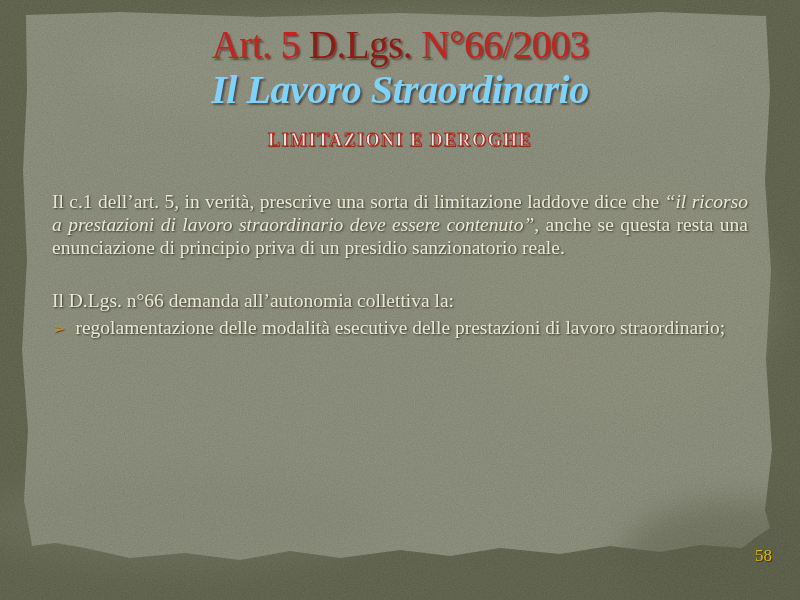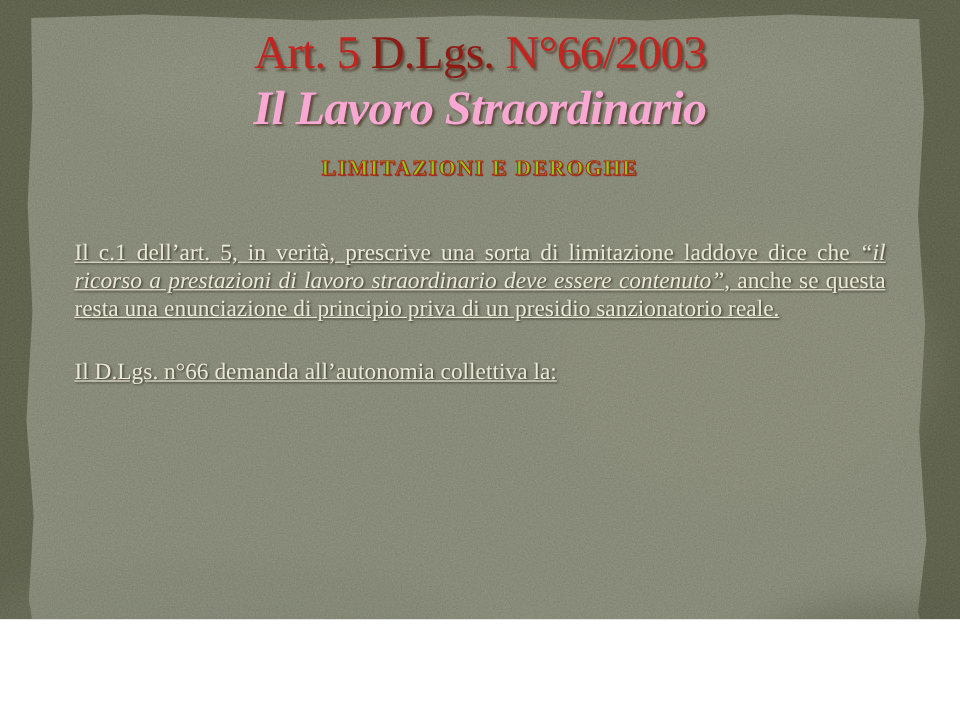--- a/index.html
+++ b/index.html
@@ -1,47 +1,47 @@
 <!DOCTYPE html>
 <html><head>
 <meta charset="utf-8">
 <style>
   html,body{margin:0;padding:0;}
   .stage{
-    position:relative;width:800px;height:516px;overflow:hidden;
+    position:relative;width:800px;height:600px;overflow:hidden;
     font-family:"Liberation Serif", serif;
     background:#585c44;
   }
   .bg-svg{position:absolute;left:0;top:0;width:800px;height:600px;}
 
   .title-block{position:absolute;left:0;top:22px;width:800px;text-align:center;}
   .title-line1{
     font-size:39px;line-height:46px;letter-spacing:-0.5px;
     color:#c32420;text-shadow:2px 2px 2px rgba(52,18,8,0.55);
     font-weight:normal;
   }
   .title-line1 .hl{color:#8e1c15;}
   .title-line2{
     font-size:40px;line-height:44px;font-style:italic;font-weight:bold;
-    color:#f9a8d4;text-shadow:2px 2px 2px rgba(52,18,8,0.55);
+    color:#7dd3fc;text-shadow:2px 2px 2px rgba(52,18,8,0.55);
     letter-spacing:-0.5px;
   }
   .subtitle{
     position:absolute;left:0;top:130px;width:800px;text-align:center;
     font-size:18px;font-weight:bold;letter-spacing:1.5px;
-    color:#84cc16;
+    color:#e5e5e5;
     -webkit-text-stroke:0.8px #b22418;
     text-shadow:1px 1px 1px rgba(122,26,16,0.85);
   }
   .content{
     position:absolute;left:48px;top:186px;width:704px;
     color:#ebe8d6;font-size:19.5px;line-height:23px;
     text-shadow:1px 1px 2px rgba(32,32,22,0.8);
   }
-  .content p{margin:14px;padding:0;text-align:justify;text-decoration:underline;}
+  .content p{margin:4px;padding:0;text-align:justify;}
   .p-intro{margin-top:30px !important;text-align:right;}
   .bullet{margin-top:4px !important;}
   .bullet + .bullet{margin-top:2px !important;}
   .bullet .arrow{
     font-family:"DejaVu Sans", sans-serif;
     color:#c9912c;font-size:16px;
     text-shadow:1px 1px 1px rgba(60,40,10,0.7);
     padding-right:10px;
   }
   .p-last{margin-top:27px !important;}
@@ -95,18 +95,19 @@
     <div class="title-line2">Il Lavoro Straordinario</div>
   </div>
 
   <div class="subtitle">LIMITAZIONI E DEROGHE</div>
 
   <div class="content">
     <p><span>Il c.1 dell’art. 5, in verità, prescrive una sorta di limitazione laddove dice che </span><span class="it">“il ricorso a prestazioni di lavoro straordinario deve essere contenuto”</span><span>, anche se questa resta una enunciazione di principio priva di un presidio sanzionatorio reale.</span></p>
 
     <p class="p-intro">Il D.Lgs. n°66 demanda all’autonomia collettiva la:</p>
 
+    <p class="bullet"><span class="arrow">➢</span><span>regolamentazione delle modalità esecutive delle prestazioni di lavoro straordinario;</span></p>
 
 
   </div>
 
   <div class="pageno">58</div>
 </div>
 
 </body></html>

